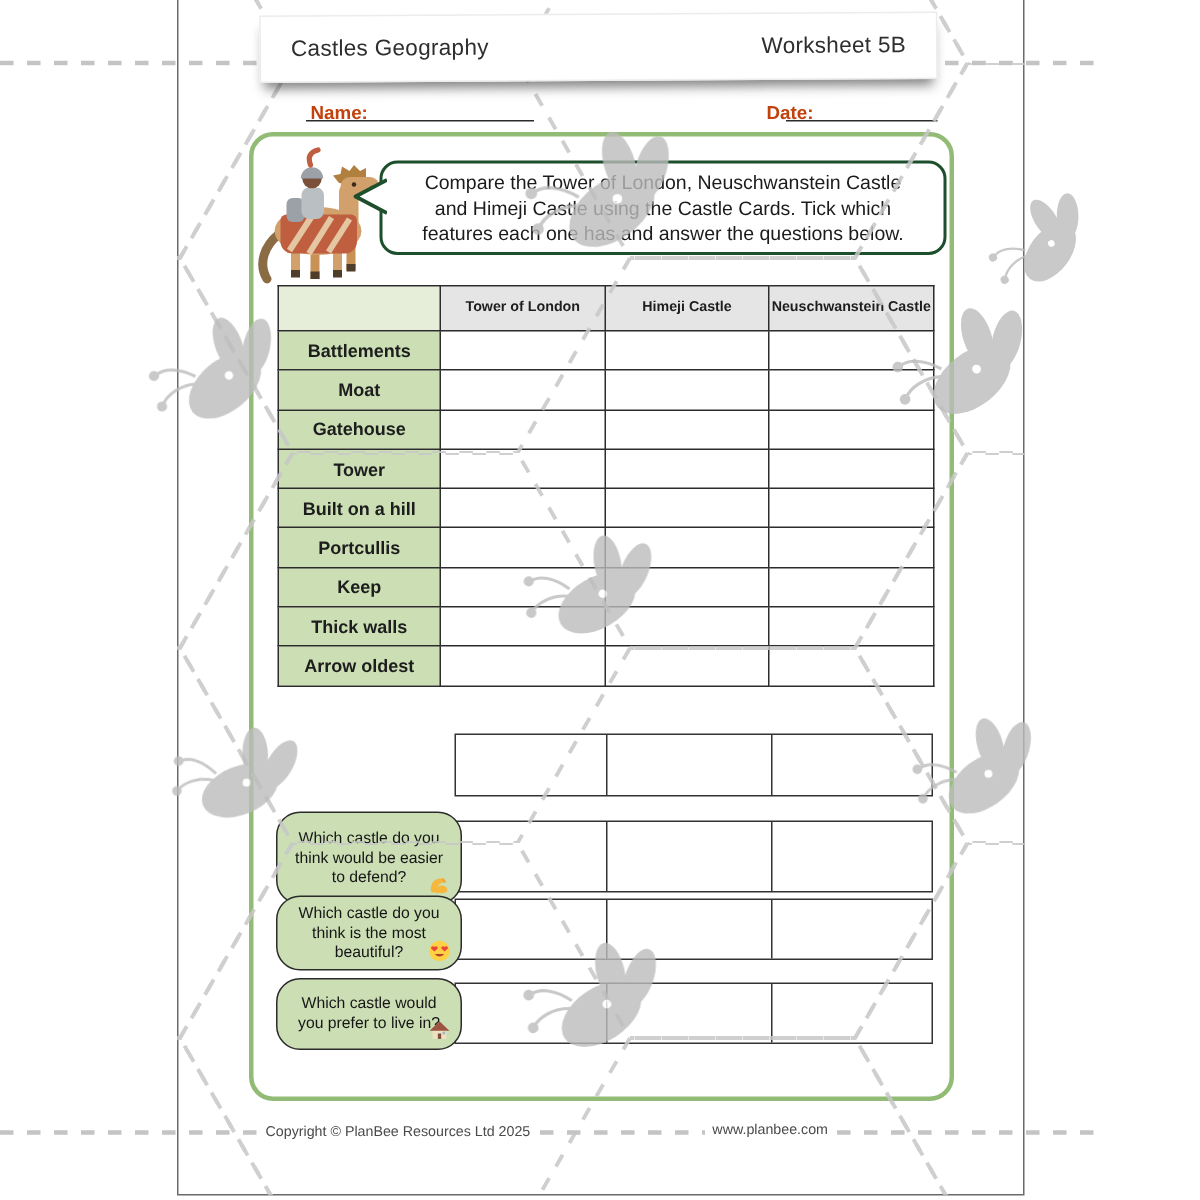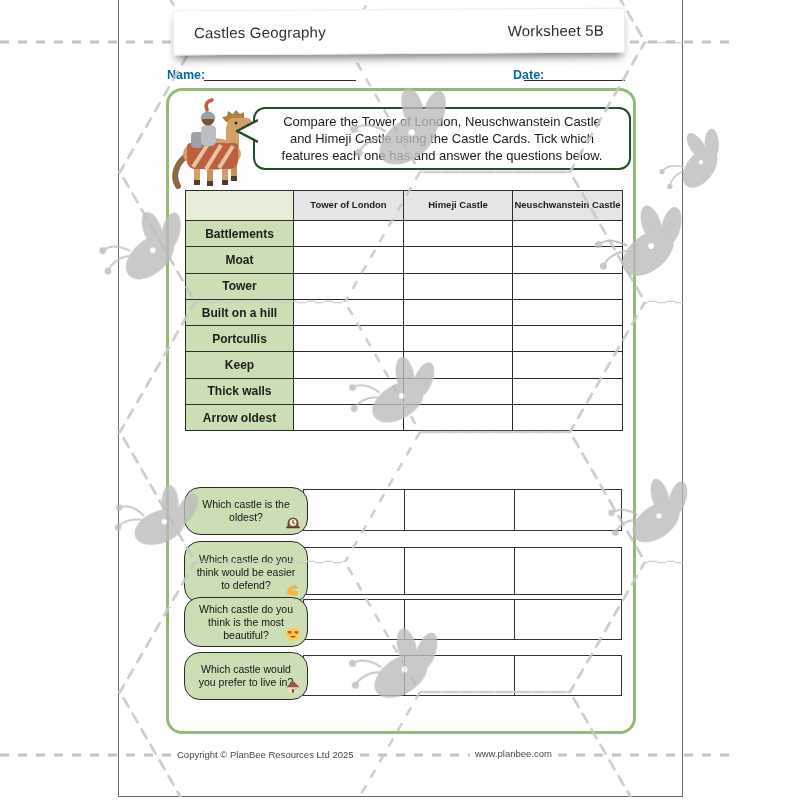--- a/index.html
+++ b/index.html
@@ -10,21 +10,21 @@
   
   #page-rect{left:118px;top:-4px;width:565px;height:801px;border:1px solid #6a6a6a;background:#fff;}
 
   
   #banner{left:173px;top:9px;width:452px;height:45px;background:#fff;z-index:30;
           display:flex;justify-content:space-between;align-items:center;padding:0 20px;
           border:1px solid #ececec;box-shadow:0 7px 8px -3px rgba(30,30,30,.55);transform:rotate(-.35deg);}
   #banner .t{font-size:15px;font-weight:500;color:#2e2e2e;letter-spacing:.2px;}
 
   
-  .fieldlab{font-size:12.5px;font-weight:700;color:#0369a1;z-index:6;}
+  .fieldlab{font-size:12.5px;font-weight:700;color:#c2410c;z-index:6;margin-left:40px;}
   .fieldline{border-bottom:1.6px solid #2b2b2b;z-index:6;}
 
   
   #green-box{left:166px;top:88px;width:470px;height:646px;border:3px solid #92bc75;border-radius:16px;background:transparent;z-index:2;}
 
   
   #speech{left:253px;top:107px;width:378px;height:63px;background:#fff;border:2.5px solid #1d4f2d;border-radius:12px;
           display:flex;flex-direction:column;justify-content:center;align-items:center;z-index:4;
           font-size:13px;line-height:17px;color:#1b1b1b;text-align:center;font-weight:500;}
   #speech-tail{left:233px;top:117px;width:25px;height:28px;z-index:5;}
@@ -60,21 +60,21 @@
 
   <div class="abs" id="page-rect"></div>
 
   <div class="abs" id="banner">
     <span class="t">Castles Geography</span>
     <span class="t">Worksheet 5B</span>
   </div>
 
   <div class="abs fieldlab" style="left:167px;top:68px;">Name:</div>
   <div class="abs fieldline" style="left:204px;top:64px;width:152px;height:17px;"></div>
-  <div class="abs fieldlab" style="left:513px;top:68px;">Date:</div>
+  <div class="abs fieldlab" style="left:471px;top:68px;">Date:</div>
   <div class="abs fieldline" style="left:524px;top:64px;width:101px;height:17px;"></div>
 
   <div class="abs" id="green-box"></div>
 
   <svg class="abs" id="knight" viewBox="0 0 94 97">
     <path d="M22,60 C12,68 8,80 14,90" stroke="#8a6b44" stroke-width="6" fill="none" stroke-linecap="round"></path>
     <rect x="30" y="66" width="6" height="22" fill="#d2a06a"></rect>
       <rect x="30" y="84" width="6" height="5" fill="#4f3d2c"></rect>
     <rect x="43" y="68" width="6" height="22" fill="#c89257"></rect>
       <rect x="43" y="85" width="6" height="5" fill="#4f3d2c"></rect>
@@ -132,20 +132,26 @@
           <td></td>
           <td></td>
         </tr>
       <tr>
           <th>Moat</th>
           <td></td>
           <td></td>
           <td></td>
         </tr>
       <tr>
+          <th>Gatehouse</th>
+          <td></td>
+          <td></td>
+          <td></td>
+        </tr>
+      <tr>
           <th>Tower</th>
           <td></td>
           <td></td>
           <td></td>
         </tr>
       <tr>
           <th>Built on a hill</th>
           <td></td>
           <td></td>
           <td></td>
@@ -170,29 +176,20 @@
         </tr>
       <tr>
           <th>Arrow oldest</th>
           <td></td>
           <td></td>
           <td></td>
         </tr>
     </tbody>
   </table>
 
-  <div class="abs qbubble" style="top:487px;height:48px;">
-    <span>Which castle is the oldest?</span>
-    <svg class="qicon" viewBox="0 0 16 16">
-      <rect x="1.2" y="12.2" width="13.6" height="2" rx="1" fill="#5e3a22"></rect>
-      <path d="M2.6,12.4 v-3.4 a5.4,5.6 0 0 1 10.8,0 v3.4 z" fill="#7a4a2e"></path>
-      <circle cx="8" cy="8.6" r="3.5" fill="#f4ecd9"></circle>
-      <path d="M8,8.6 L8,6.4 M8,8.6 L9.6,9.6" stroke="#333" stroke-width=".9" stroke-linecap="round"></path>
-    </svg>
-  </div>
   <div class="abs qanswers" style="top:489px;height:42px;">
     <div class="acell"></div>
       <div class="acell"></div>
       <div class="acell"></div>
   </div>
 
   <div class="abs qbubble" style="top:541px;height:62px;">
     <span>Which castle do you think would be easier to defend?</span>
     <svg class="qicon" viewBox="0 0 16 16">
       <path d="M2.2,11.8 C2,5.8 5.5,3.2 10.8,3.6 L12.4,6.2 C9.2,6.2 7.4,7.2 6.8,9.2 C9.2,7.6 12.4,8.6 13.2,10.6 C13.8,12.6 11,13.8 7.6,13.4 C4.6,13 2.3,13 2.2,11.8 Z" fill="#f6b73c"></path>

